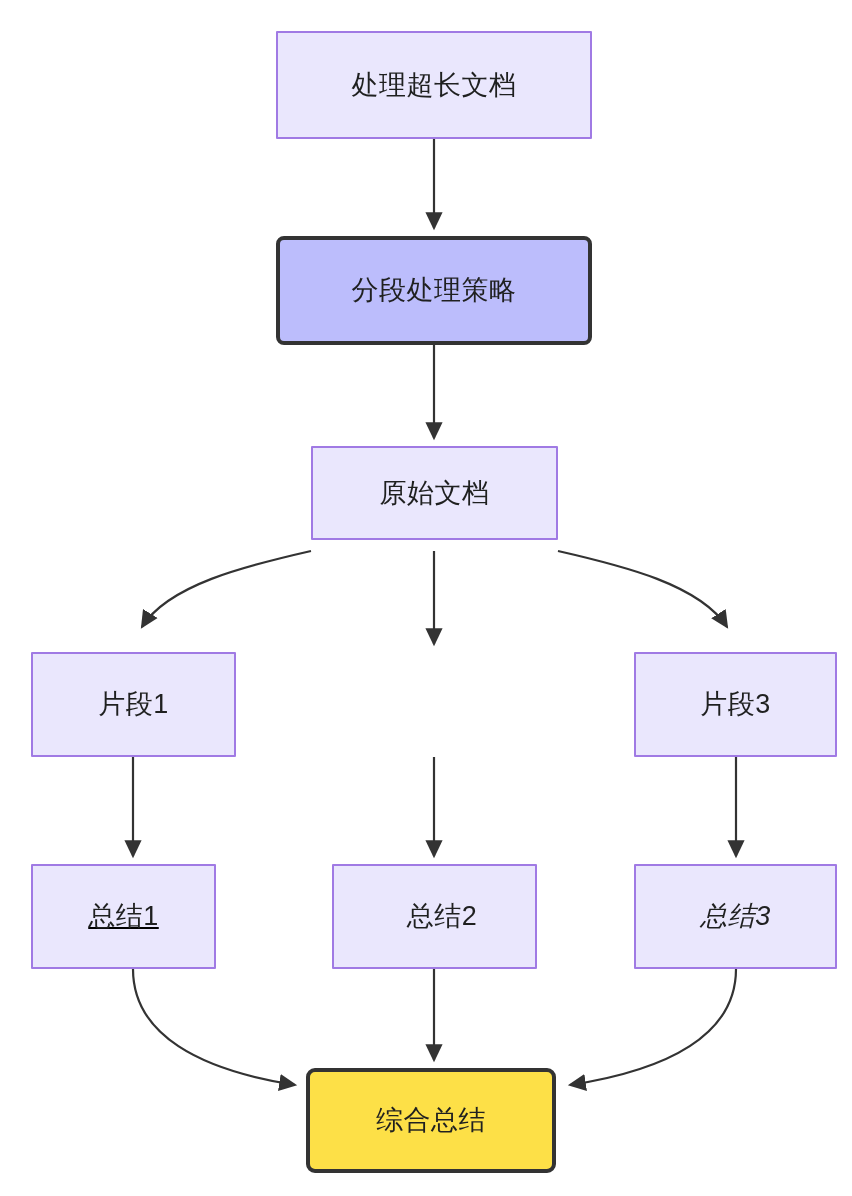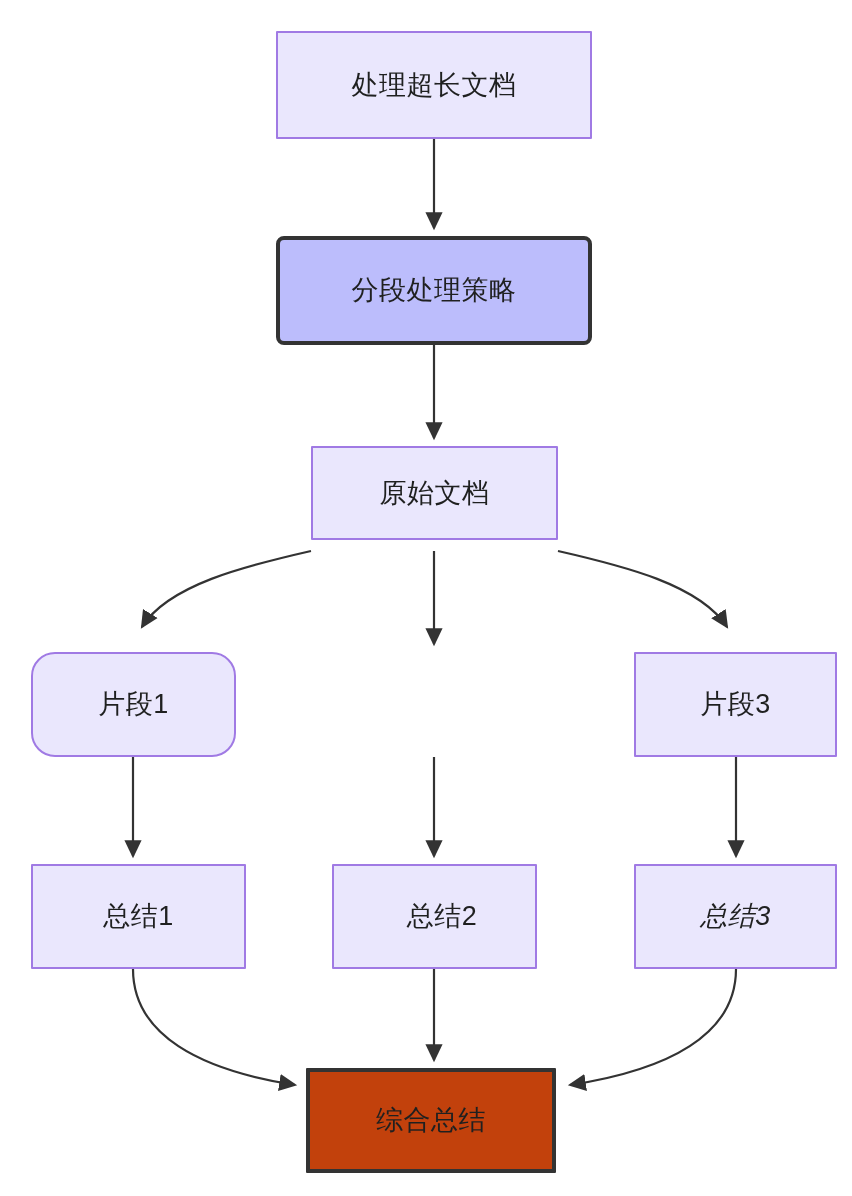--- a/index.html
+++ b/index.html
@@ -49,23 +49,23 @@
     background: #eae7fd;
     border: 2px solid #a07ae4;
     border-radius: 1px;
   }
   .node.emphasis {
     background: #bcbdfc;
     border: 4px solid #333333;
     border-radius: 8px;
   }
   .node.result {
-    background: #c2410c;
+    background: #fde047;
     border: 4px solid #333333;
-    border-radius: 1px;
+    border-radius: 9px;
   }
 </style>
 </head>
 <body>
 
 <div id="flowchart">
 
   <svg class="edge-layer" viewBox="0 0 852 1196" width="852" height="1196" xmlns="http://www.w3.org/2000/svg">
     <defs>
       <marker id="arrowhead" markerWidth="9" markerHeight="9" refX="7.2" refY="4.5" orient="auto" markerUnits="strokeWidth">
@@ -98,30 +98,30 @@
     </div>
 
     <div class="node emphasis" style="left:276px; top:236px; width:316px; height:109px;">
       <span class="node-label">分段处理策略</span>
     </div>
 
     <div class="node plain" style="left:311px; top:446px; width:247px; height:94px;">
       <span class="node-label">原始文档</span>
     </div>
 
-    <div class="node plain" style="left:31px; top:652px; width:205px; height:105px;border-radius:24px;">
+    <div class="node plain" style="left:31px; top:652px; width:205px; height:105px;">
       <span class="node-label">片段1</span>
     </div>
 
 
     <div class="node plain" style="left:634px; top:652px; width:203px; height:105px;">
       <span class="node-label">片段3</span>
     </div>
 
-    <div class="node plain" style="left:31px; top:864px; width:215px; height:105px;">
+    <div class="node plain" style="left:31px; top:864px; width:185px; height:105px;text-decoration:underline;">
       <span class="node-label">总结1</span>
     </div>
 
     <div class="node plain" style="left:332px; top:864px; width:205px; height:105px;padding-left:15px;">
       <span class="node-label">总结2</span>
     </div>
 
     <div class="node plain" style="left:634px; top:864px; width:203px; height:105px;font-style:italic;">
       <span class="node-label">总结3</span>
     </div>

